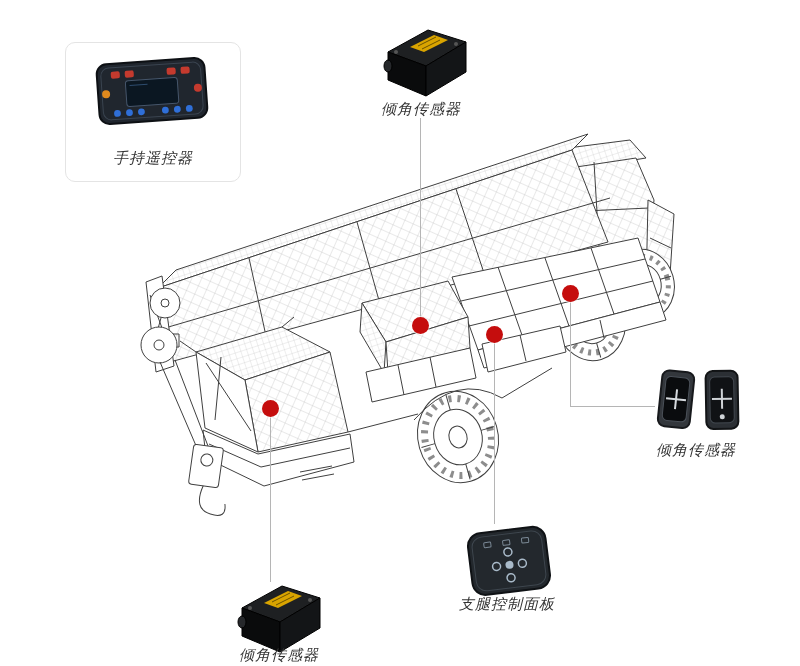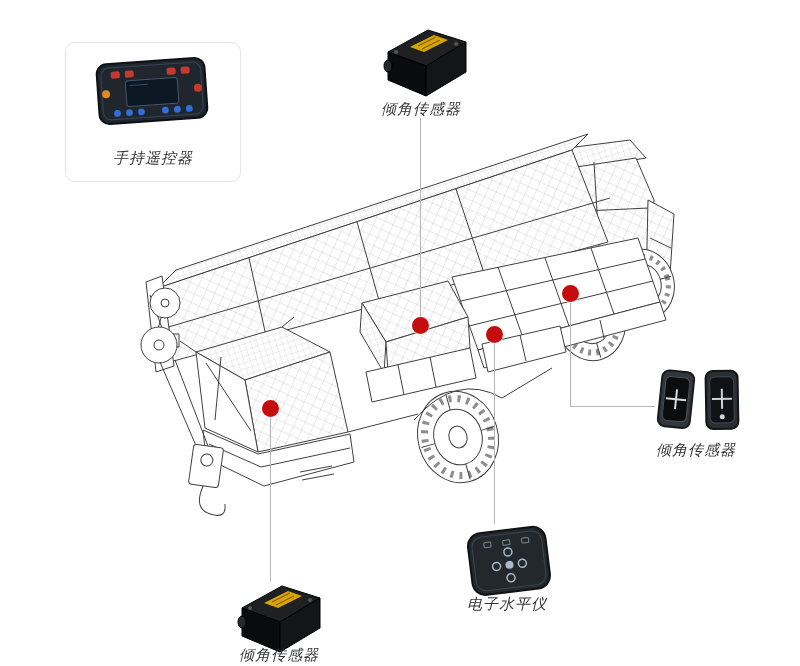--- a/index.html
+++ b/index.html
@@ -237,21 +237,21 @@
       <circle cx="51" cy="45" r="4" fill="#a9bac9"></circle>
       <circle cx="51" cy="32" r="4" fill="none" stroke="#a9bac9" stroke-width="1.5"></circle>
       <circle cx="51" cy="58" r="4" fill="none" stroke="#a9bac9" stroke-width="1.5"></circle>
       <circle cx="38" cy="45" r="4" fill="none" stroke="#a9bac9" stroke-width="1.5"></circle>
       <circle cx="64" cy="45" r="4" fill="none" stroke="#a9bac9" stroke-width="1.5"></circle>
       <rect x="28" y="20" width="7" height="5" rx="1" fill="none" stroke="#7b8996"></rect>
       <rect x="47" y="20" width="7" height="5" rx="1" fill="none" stroke="#7b8996"></rect>
       <rect x="66" y="20" width="7" height="5" rx="1" fill="none" stroke="#7b8996"></rect>
     </g>
   </svg>
-  <div class="label" style="left:507px; top:595px;">电子水平仪</div>
+  <div class="label" style="left:507px; top:595px;">支腿控制面板</div>
 
   <svg class="device" style="left:234px; top:578px;" width="92" height="80" viewBox="0 0 92 80">
     <g stroke="#000000" stroke-width="1" stroke-linejoin="round">
       <polygon points="8,30 48,8 86,20 46,44" fill="#1e2022"></polygon>
       <polygon points="8,30 46,44 46,74 8,58" fill="#0a0b0c"></polygon>
       <polygon points="46,44 86,20 86,50 46,74" fill="#131517"></polygon>
       <polygon points="30,25 54,13 68,18 44,30" fill="#d9a400" stroke="none"></polygon>
       <line x1="38" y1="24" x2="56" y2="15" stroke="#6b5200"></line>
       <line x1="42" y1="27" x2="60" y2="18" stroke="#6b5200"></line>
       <circle cx="16" cy="30" r="2" fill="#555555" stroke="none"></circle>

